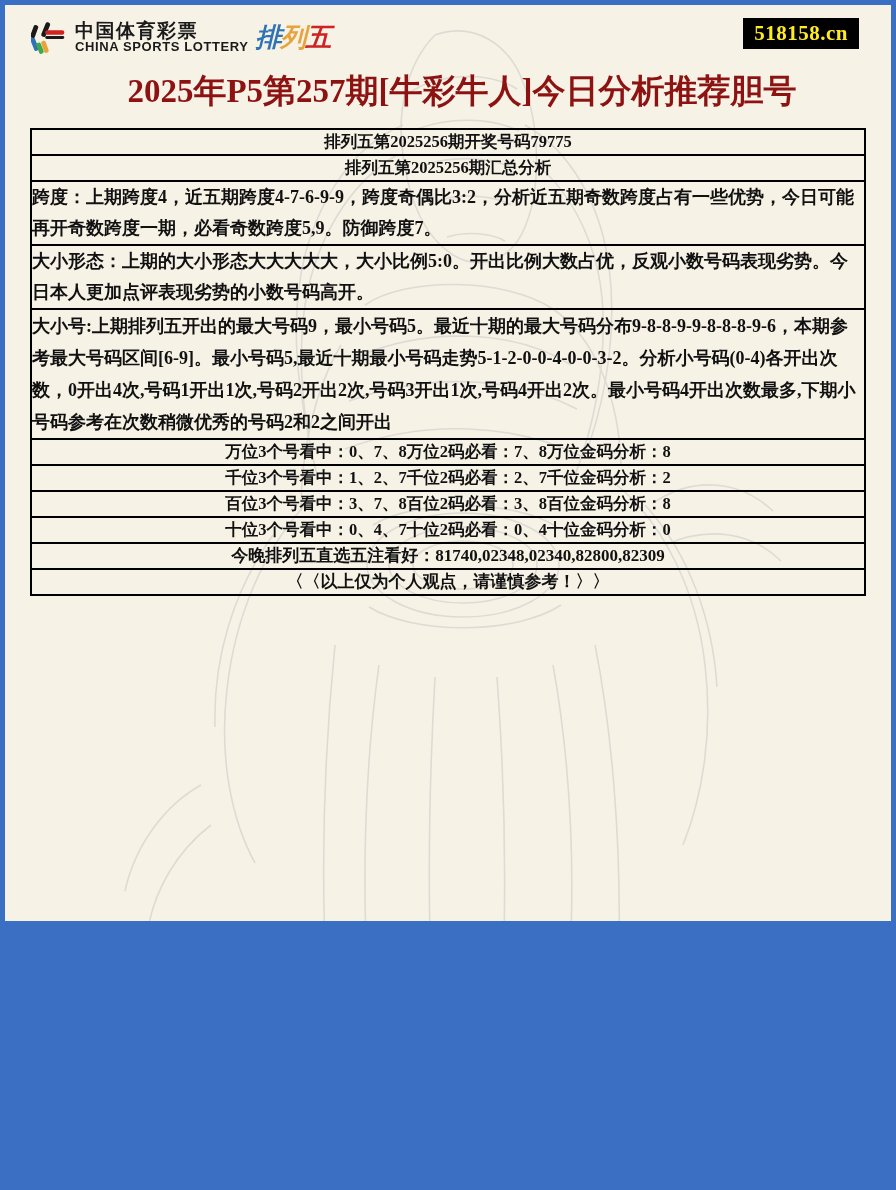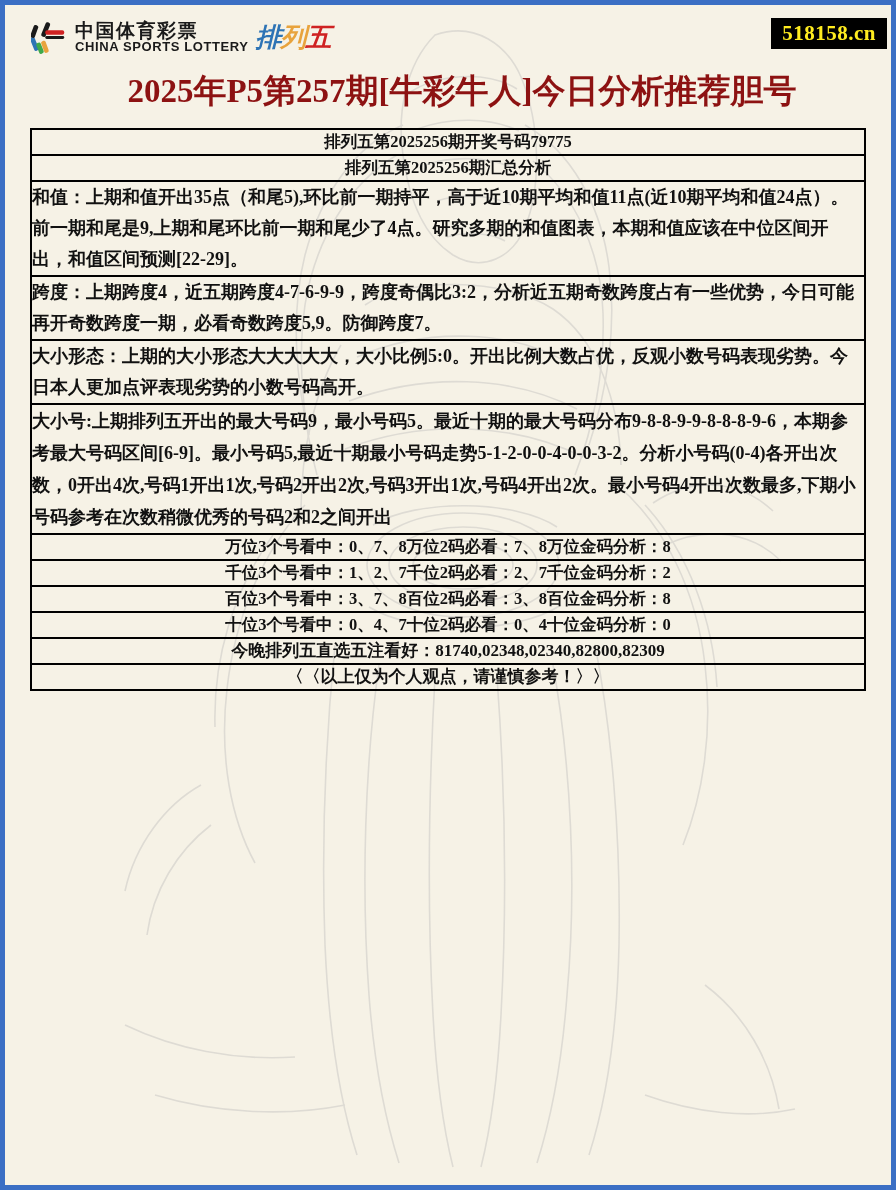--- a/index.html
+++ b/index.html
@@ -11,21 +11,21 @@
     height: 1190px;
     background: #3b6fc4;
     font-family: "Liberation Serif", "DejaVu Serif", serif;
     overflow: hidden;
   }
   #page {
     position: absolute;
     left: 5px;
     top: 5px;
     width: 886px;
-    height: 1180px;
+    height: 916px;
     background: #f6f2e6;
     overflow: hidden;
   }
   
   #watermark {
     position: absolute;
     left: 0; top: 0;
     width: 886px; height: 1180px;
     opacity: 0.30;
     pointer-events: none;
@@ -84,21 +84,21 @@
     font-style: italic;
     letter-spacing: -1px;
     line-height: 30px;
   }
   .p5-a { color: #2e74b5; }
   .p5-b { color: #e8a33d; }
   .p5-c { color: #cf2222; }
 
   .sitebadge {
     position: absolute;
-    right: 4px;
+    right: 32px;
     top: 13px;
     background: #000000;
     color: #ffec1f;
     font-family: "Liberation Serif", serif;
     font-size: 21px;
     font-weight: bold;
     padding: 3px 11px 4px 11px;
     letter-spacing: 0.5px;
     line-height: 24px;
   }
@@ -257,23 +257,20 @@
 
     <table class="tbl">
       <tbody>
           <tr>
         <td class="cell-center">排列五第2025256期开奖号码79775</td>
       </tr>
       <tr>
         <td class="cell-center">排列五第2025256期汇总分析</td>
       </tr>
       <tr>
-        <td class="cell-para">和值：上期和值开出35点（和尾5),环比前一期持平，高于近10期平均和值11点(近10期平均和值24点）。前一期和尾是9,上期和尾环比前一期和尾少了4点。研究多期的和值图表，本期和值应该在中位区间开出，和值区间预测[22-29]。</td>
-      </tr>
-      <tr>
         <td class="cell-para">跨度：上期跨度4，近五期跨度4-7-6-9-9，跨度奇偶比3:2，分析近五期奇数跨度占有一些优势，今日可能再开奇数跨度一期，必看奇数跨度5,9。防御跨度7。</td>
       </tr>
       <tr>
         <td class="cell-para">大小形态：上期的大小形态大大大大大，大小比例5:0。开出比例大数占优，反观小数号码表现劣势。今日本人更加点评表现劣势的小数号码高开。</td>
       </tr>
       <tr>
         <td class="cell-para tall-para">大小号:上期排列五开出的最大号码9，最小号码5。最近十期的最大号码分布9-8-8-9-9-8-8-8-9-6，本期参考最大号码区间[6-9]。最小号码5,最近十期最小号码走势5-1-2-0-0-4-0-0-3-2。分析小号码(0-4)各开出次数，0开出4次,号码1开出1次,号码2开出2次,号码3开出1次,号码4开出2次。最小号码4开出次数最多,下期小号码参考在次数稍微优秀的号码2和2之间开出</td>
       </tr>
       <tr>
         <td class="cell-pos">万位3个号看中：0、7、8万位2码必看：7、8万位金码分析：8</td>

